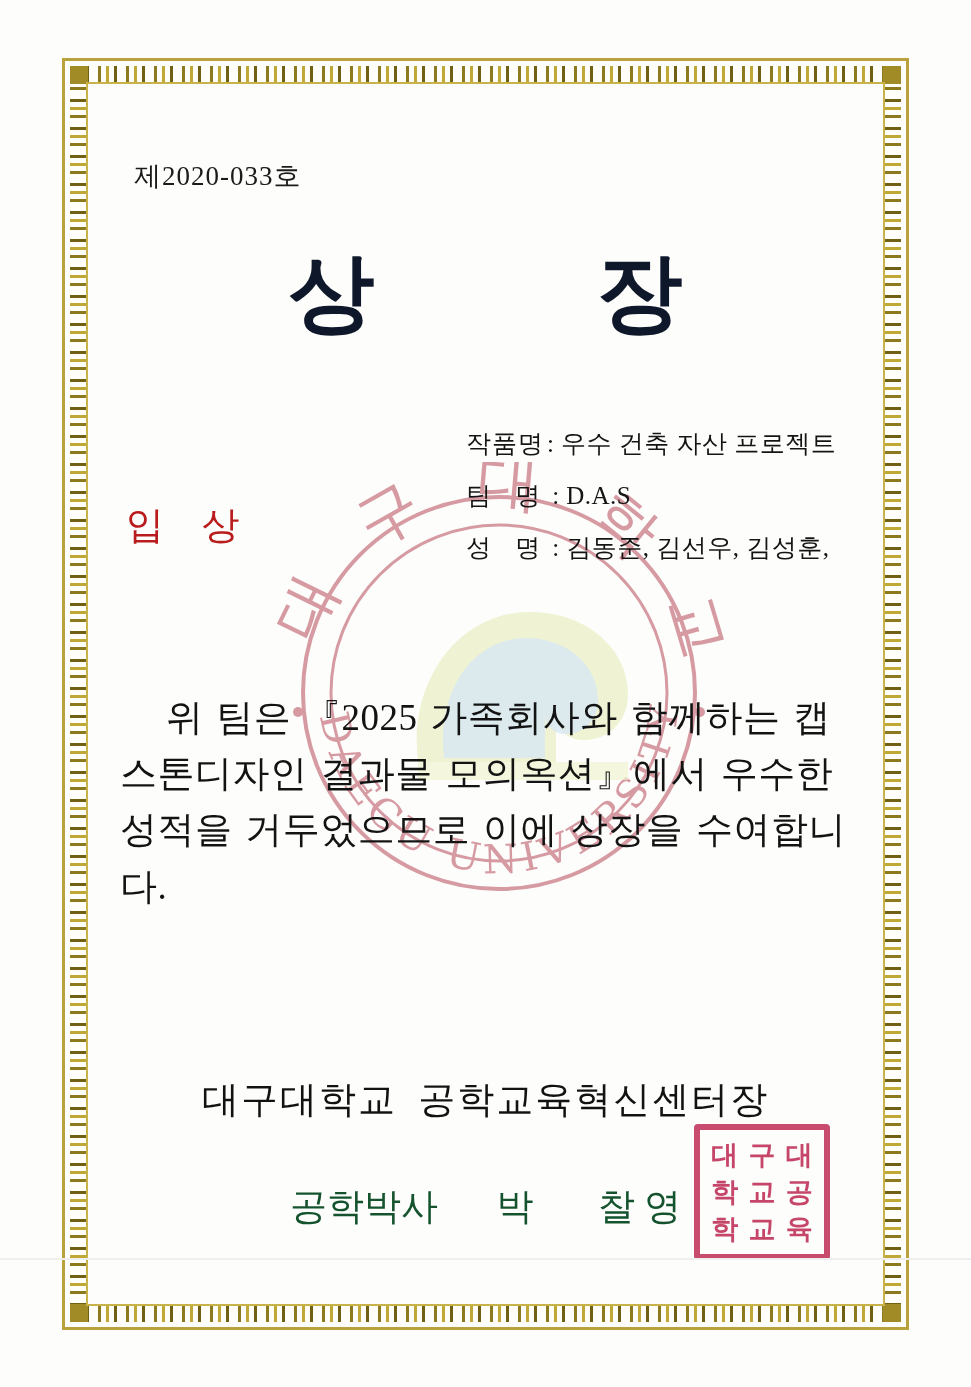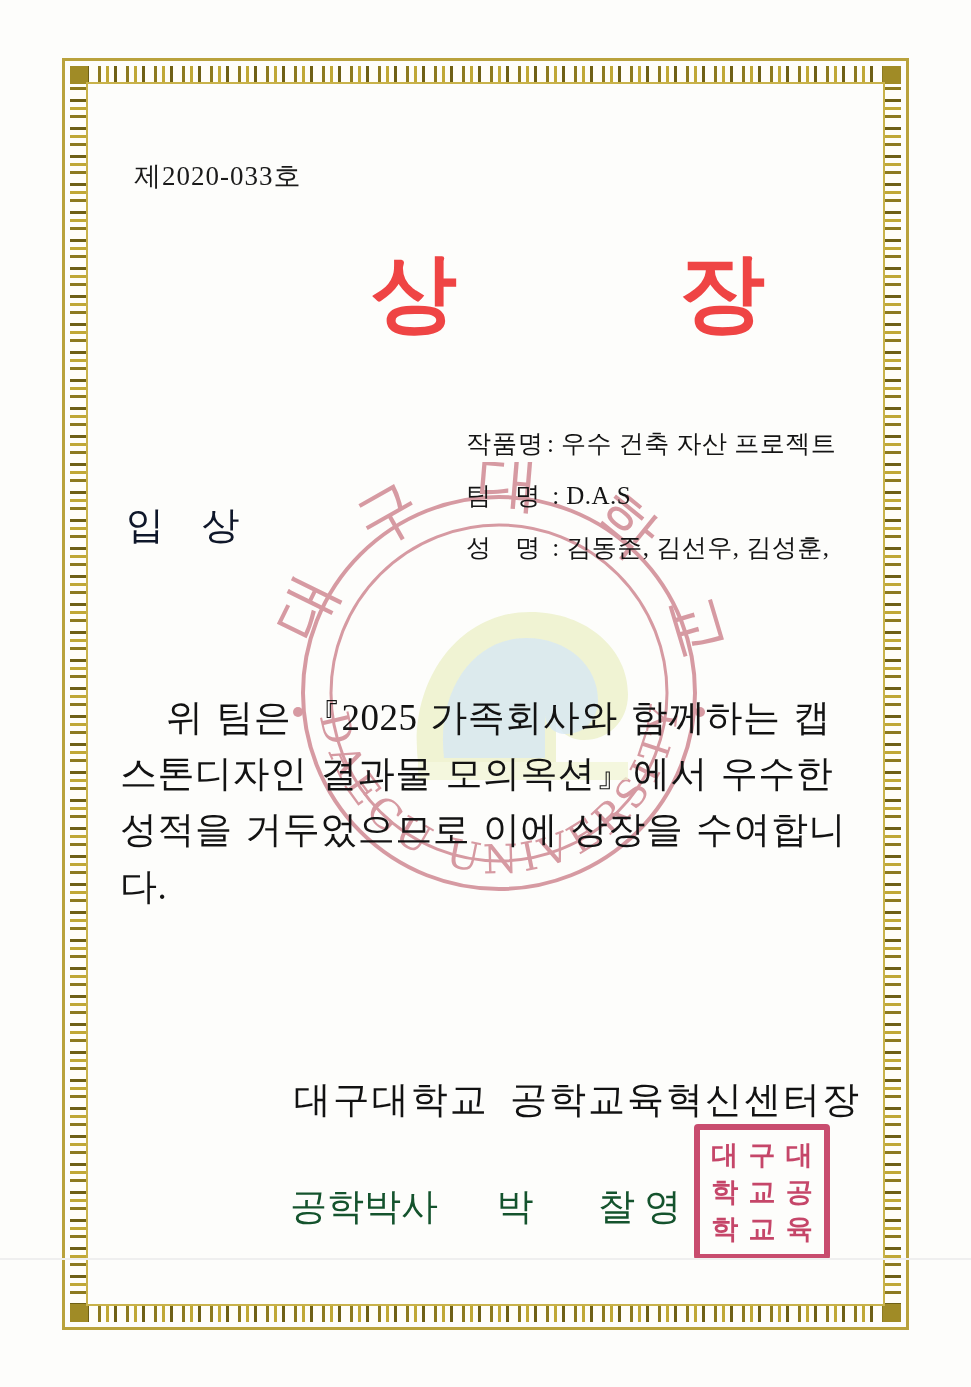--- a/index.html
+++ b/index.html
@@ -123,36 +123,36 @@
     top: 48px;
     font-size: 27px;
     letter-spacing: 1px;
     color: #1b1b1b;
   }
   .doc-title {
     position: absolute;
     left: 0;
     top: 125px;
     width: 751px;
-    text-align: right;
+    text-align: center;
     font-size: 86px;
     font-weight: bold;
     letter-spacing: 96px;
     text-indent: 96px;
-    color: #ef4444;
+    color: #0f172a;
     font-family: "DejaVu Serif", "Liberation Serif", serif;
   }
 
   .award-label {
     position: absolute;
     left: 16px;
     top: 390px;
     font-size: 38px;
     letter-spacing: 14px;
-    color: #0f172a;
+    color: #b91c1c;
   }
 
   .fields {
     position: absolute;
     left: 356px;
     top: 318px;
     width: 420px;
   }
   .field-row {
     display: flex;
@@ -193,21 +193,21 @@
     font-size: 34px;
     letter-spacing: 2px;
     word-spacing: 14px;
     color: #141414;
   }
   .issuer-line {
     position: absolute;
     left: 0;
     top: 965px;
     width: 751px;
-    text-align: right;
+    text-align: center;
     font-size: 37px;
     letter-spacing: 2px;
     word-spacing: 10px;
     color: #121212;
   }
   .signer-line {
     position: absolute;
     left: 0;
     top: 1072px;
     width: 751px;

